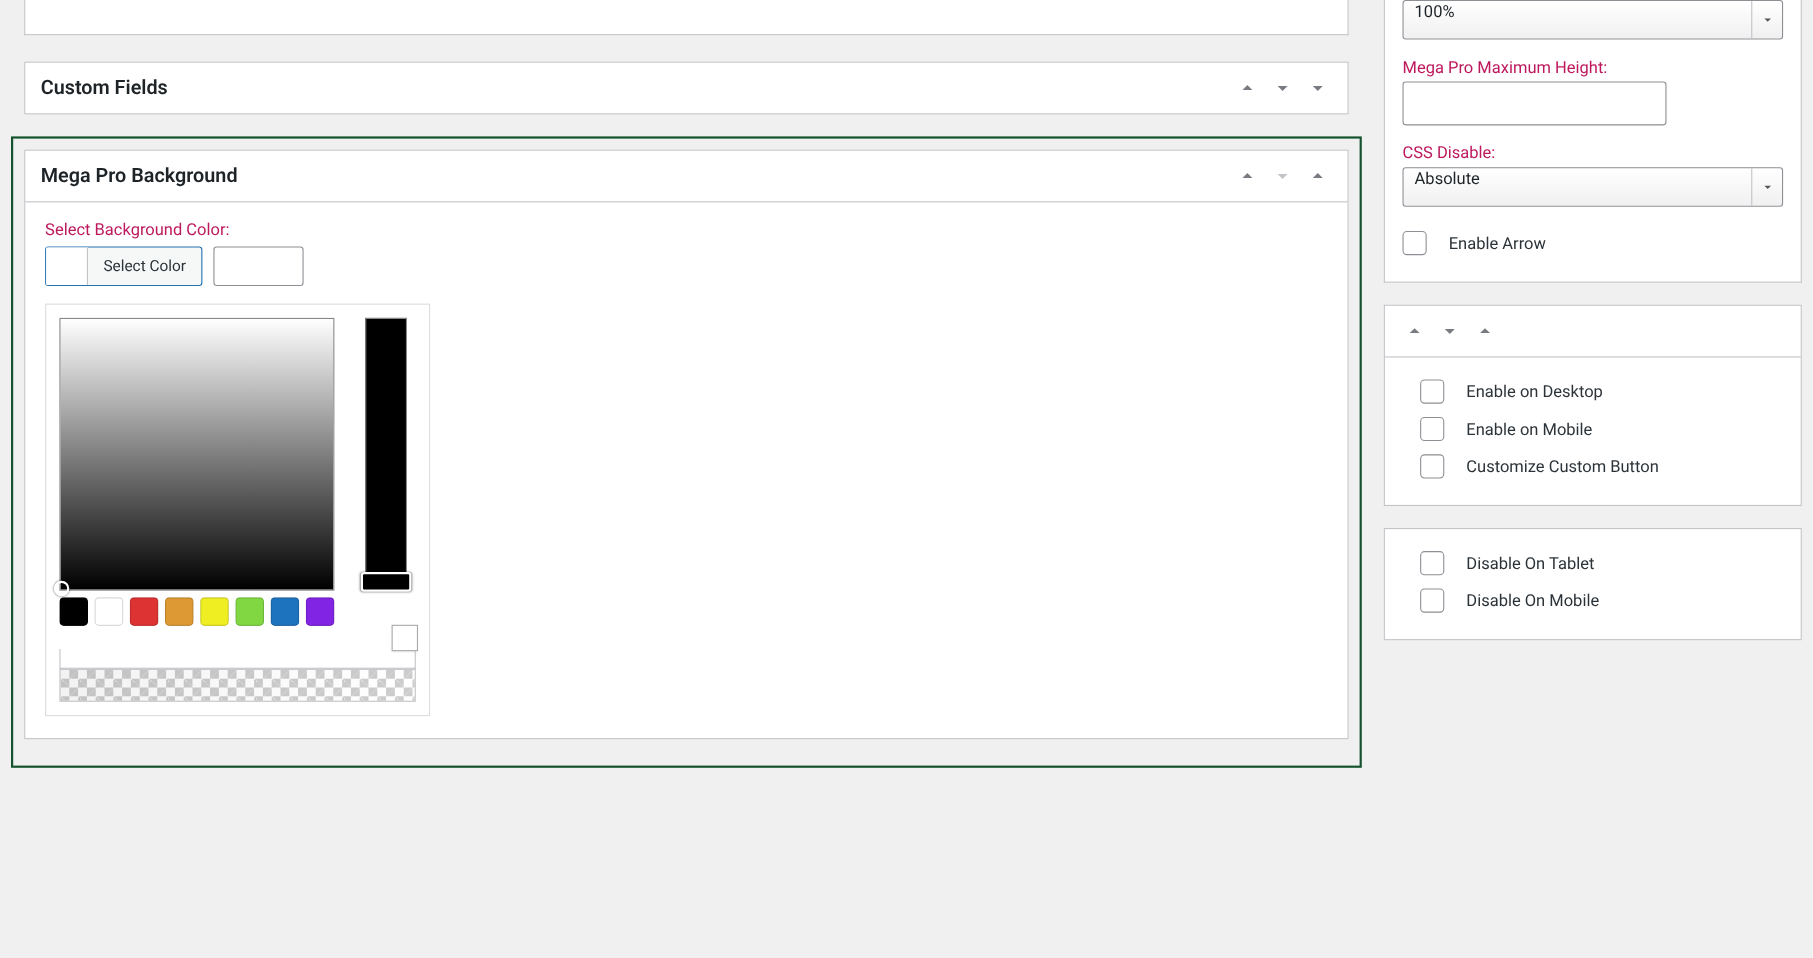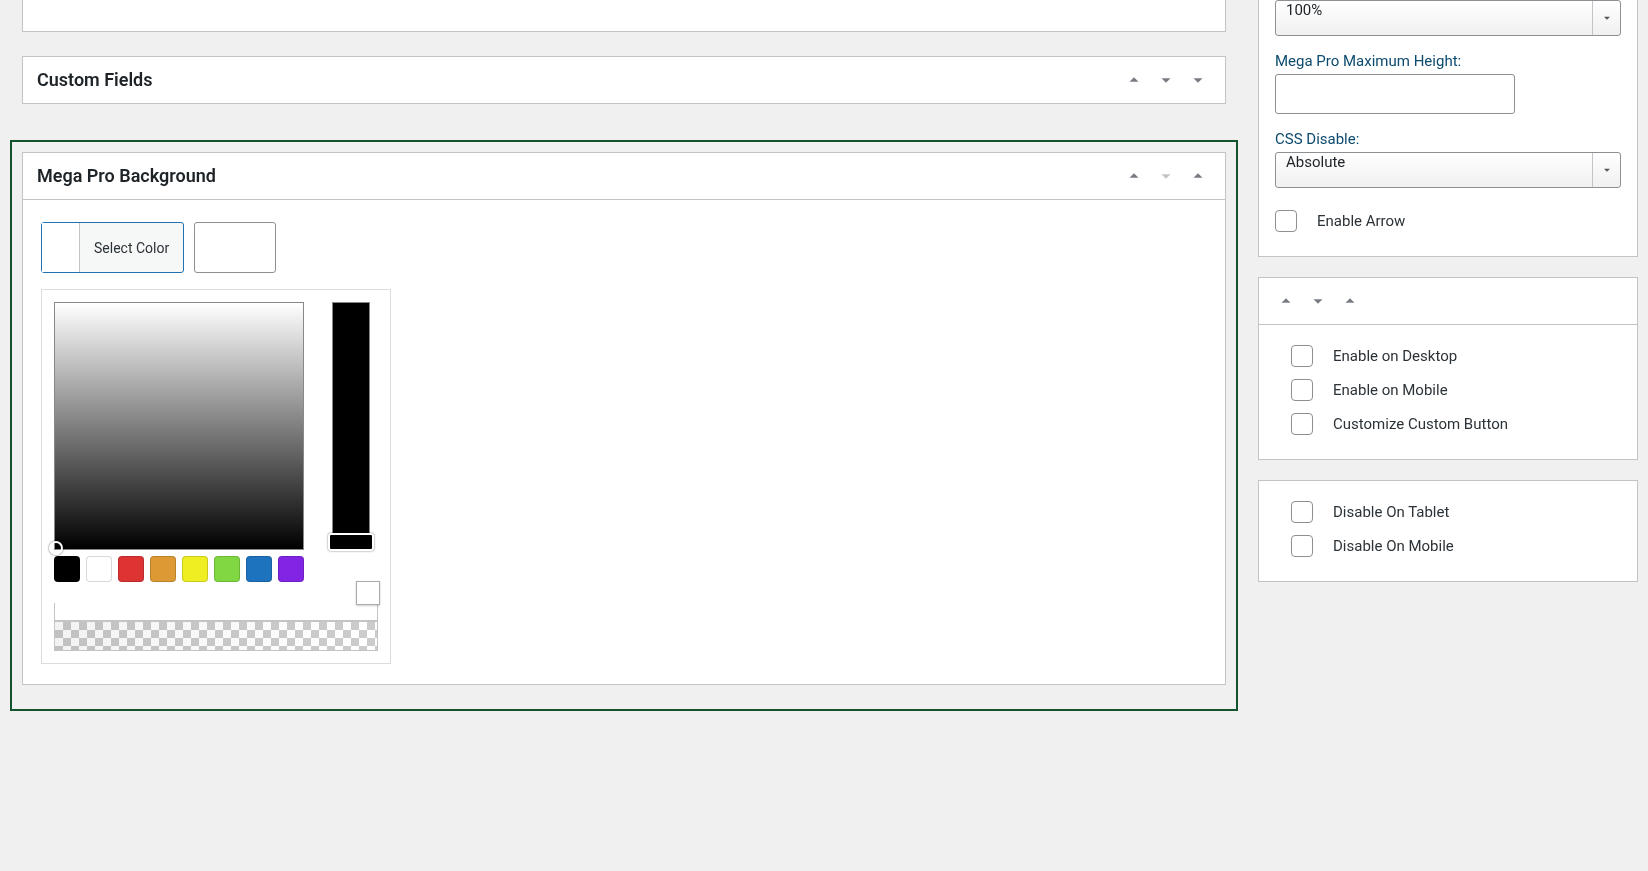--- a/index.html
+++ b/index.html
@@ -23,21 +23,21 @@
     border: 1px solid #c3c4c7;
     border-top: none;
     height: 32px;
     margin: 0 12px 24px 12px;
     position: relative;
   }
 
   .postbox {
     background: #fff;
     border: 1px solid #c3c4c7;
-    margin: 0 12px 36px 12px;
+    margin: 0 12px 20px 12px;
   }
   .postbox-header {
     display: flex;
     align-items: center;
     padding: 10px 14px;
     border-bottom: 1px solid #c3c4c7;
   }
   .postbox-header.no-border { border-bottom: none; }
   .postbox-header h2 {
     font-size: 18px;
@@ -64,37 +64,37 @@
     border: 2px solid #14532d;
     margin: 0 0 24px 0;
     padding: 10px 10px 24px 10px;
   }
   .highlight-wrap .postbox { margin: 0; }
 
   .postbox-body { padding: 16px 18px 20px 18px; }
 
   .field-label {
     font-size: 15px;
-    color: #0c4a6e;
+    color: #be185d;
     margin-bottom: 4px;
     display: block;
   }
   .color-row {
     display: flex;
     gap: 10px;
     align-items: stretch;
     margin-top: 6px;
   }
   .color-btn {
     display: inline-flex;
     align-items: stretch;
     border: 1px solid #2271b1;
     background: #f6f7f7;
     border-radius: 3px;
-    height: 51px;
+    height: 36px;
     font-size: 14px;
     color: #2c3338;
     cursor: pointer;
   }
   .color-btn .swatch-slot {
     width: 38px;
     border-right: 1px solid #c3c4c7;
     background: #fff;
   }
   .color-btn .lbl { padding: 0 14px; display:flex; align-items:center; }
@@ -273,20 +273,21 @@
                 </svg>
             </span>
             <span class="handle-btn">
               <svg viewBox="0 0 20 20">
                   <path fill="currentColor" d="M5 12l5-5 5 5z"></path>
                 </svg>
             </span>
           </div>
         </div>
         <div class="postbox-body">
+          <label class="field-label">Select Background Color:</label>
           <div class="color-row">
             <div class="color-btn">
               <span class="swatch-slot"></span>
               <span class="lbl">Select Color</span>
             </div>
             <input class="color-text" type="text" value="" style="">
           </div>
 
           <div class="iris-picker">
             <div class="iris-top">

